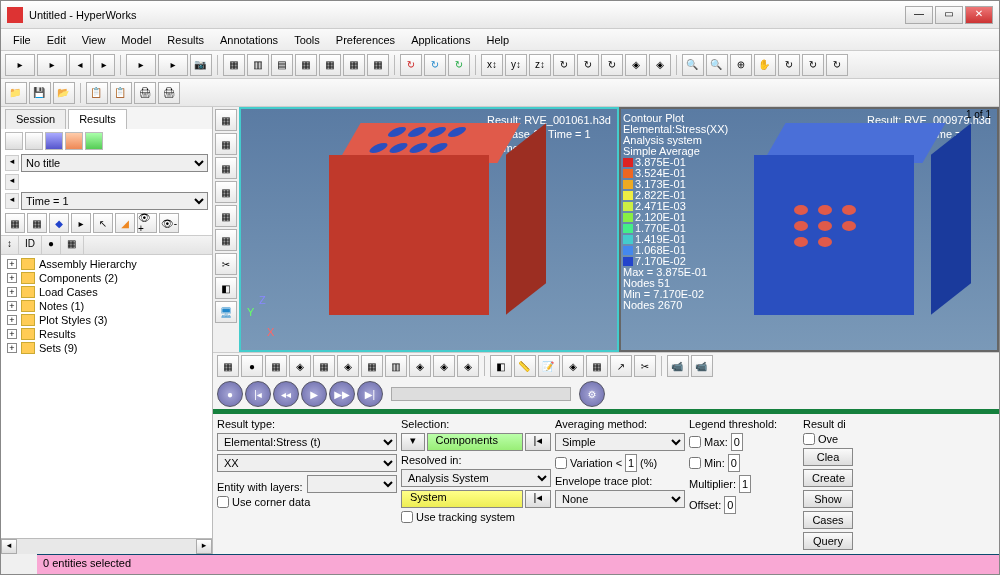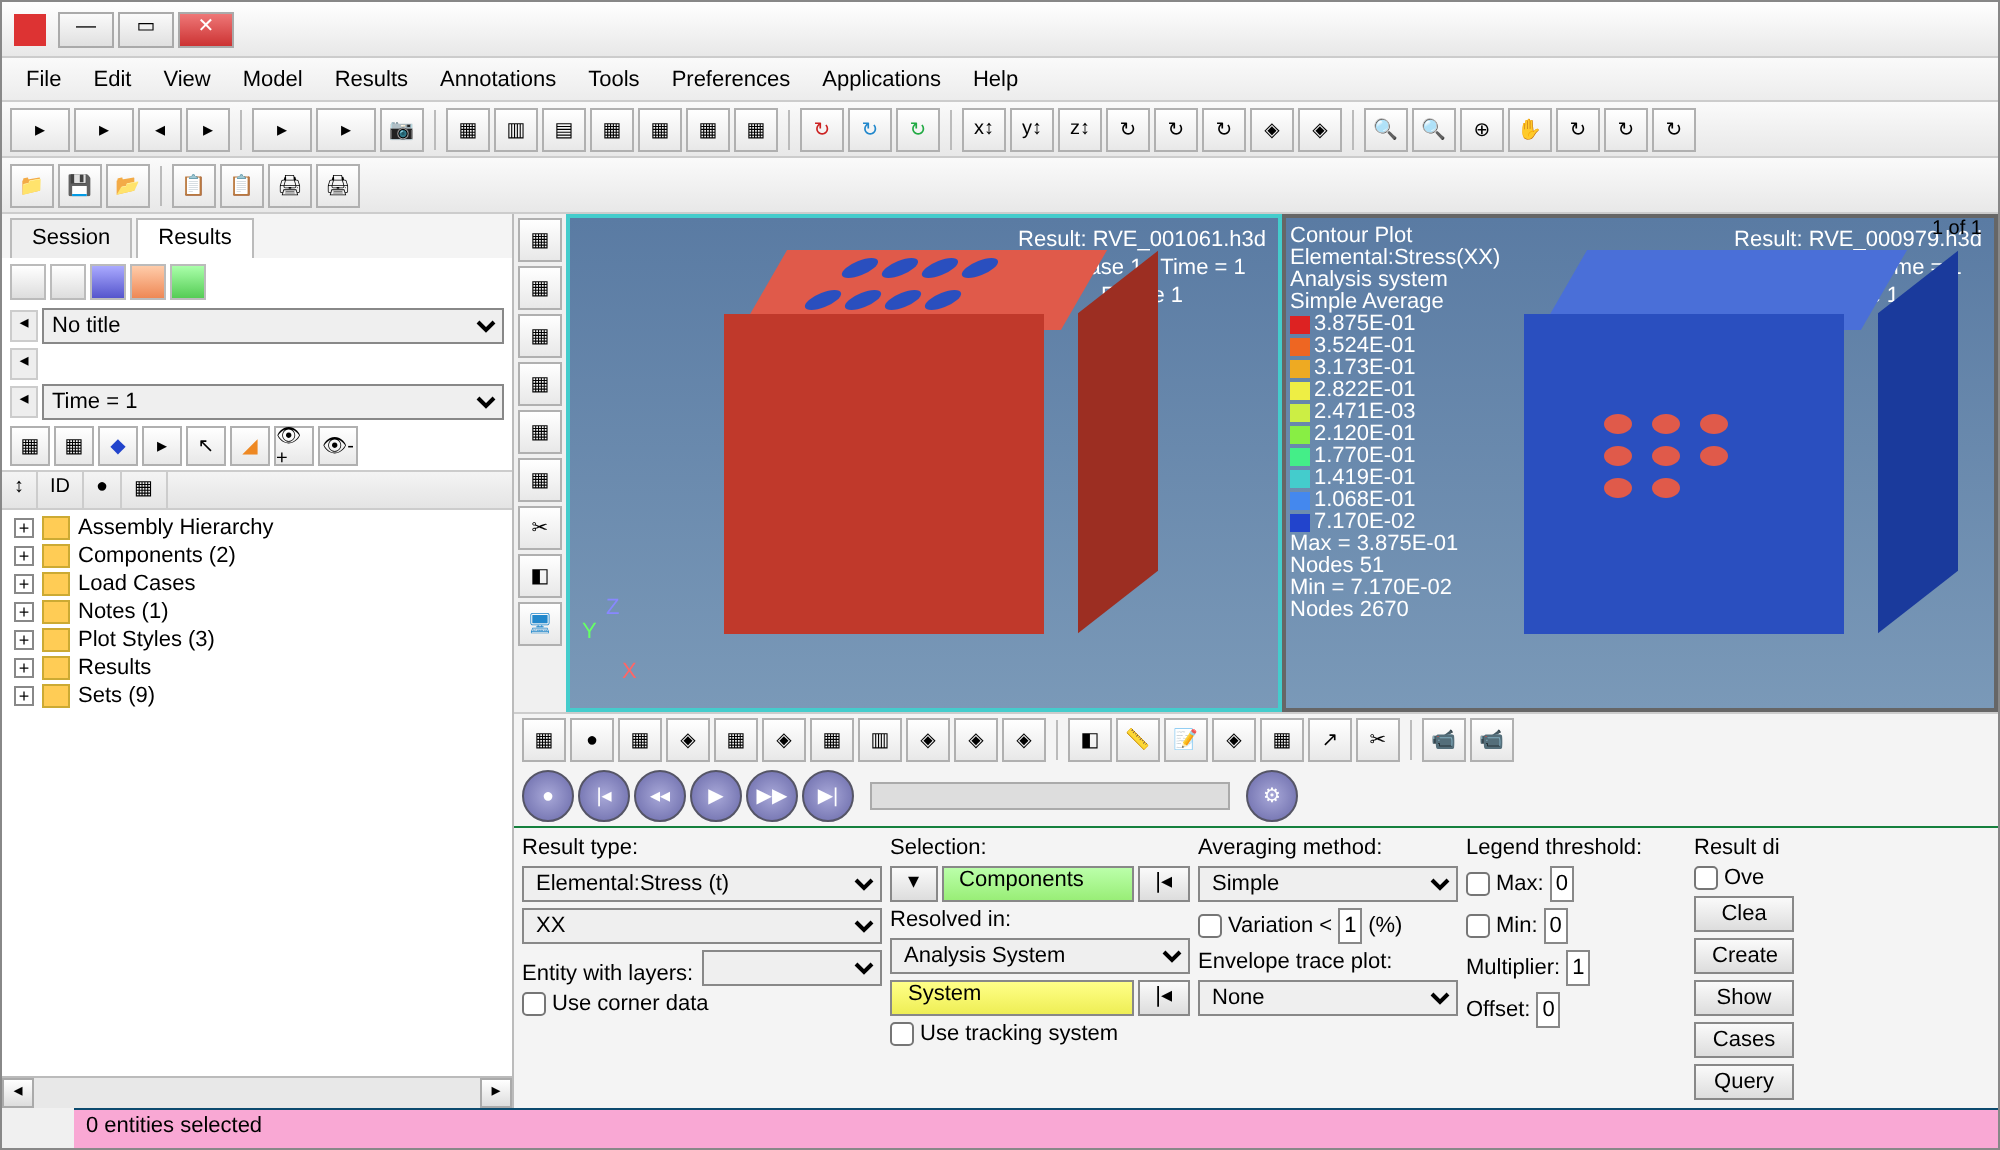--- a/index.html
+++ b/index.html
@@ -11,21 +11,21 @@
 .winbtns { display: flex; gap: 2px; }
 .winbtn { width: 28px; height: 18px; border: 1px solid #aaa; background: linear-gradient(#fafafa,#e0e0e0); text-align: center; line-height: 14px; font-size: 10px; }
 .winbtn.close { background: linear-gradient(#e77,#c33); color: #fff; }
 .menubar { height: 22px; background: linear-gradient(#fafafa,#ececec); display: flex; align-items: center; padding: 0 4px; border-bottom: 1px solid #ccc; }
 .menubar span { padding: 3px 8px; cursor: default; }
 .toolbar { height: 28px; background: linear-gradient(#fafafa,#e8e8e8); display: flex; align-items: center; padding: 2px 4px; border-bottom: 1px solid #ccc; gap: 2px; }
 .tbtn { width: 22px; height: 22px; border: 1px solid #b0b0b0; background: linear-gradient(#fff,#e8e8e8); display: inline-flex; align-items: center; justify-content: center; font-size: 10px; }
 .tbtn.wide { width: 30px; }
 .sep { width: 1px; height: 20px; background: #bbb; margin: 0 3px; }
 .main { flex: 1; display: flex; overflow: hidden; }
-.sidebar { width: 256px; background: #fff; border-right: 1px solid #bbb; display: flex; flex-direction: column; }
+.sidebar { width: 212px; background: #fff; border-right: 1px solid #bbb; display: flex; flex-direction: column; }
 .sidetabs { height: 22px; display: flex; padding: 2px 4px 0; background: #f4f4f4; }
 .sidetab { padding: 3px 10px; border: 1px solid #bbb; border-bottom: none; background: #eee; margin-right: 2px; font-size: 11px; }
 .sidetab.active { background: #fff; }
 .sideicons { padding: 3px 4px; display: flex; gap: 2px; }
 .sideicon { width: 18px; height: 18px; border: 1px solid #bbb; background: linear-gradient(#fff,#ddd); }
 .sideicon.g { background: linear-gradient(#afa,#5c5); }
 .sideicon.b { background: linear-gradient(#aaf,#55c); }
 .sideicon.o { background: linear-gradient(#fca,#e85); }
 .fieldrow { display: flex; align-items: center; padding: 1px 4px; gap: 2px; }
 .fieldrow .lbl { width: 14px; height: 16px; background: #eee; border: 1px solid #ccc; font-size: 9px; text-align: center; }
@@ -38,21 +38,21 @@
 .treeitem { display: flex; align-items: center; padding: 1px 4px; gap: 4px; }
 .treeexp { width: 10px; height: 10px; border: 1px solid #888; text-align: center; line-height: 8px; font-size: 9px; }
 .treeicon { width: 14px; height: 12px; background: #fc5; border: 1px solid #ca3; }
 .statusbar { height: 20px; border-top: 1px solid #0c4a6e; padding: 2px 6px; background: #f9a8d4; margin-left: 36px; }
 .content { flex: 1; display: flex; flex-direction: column; position: relative; }
 .pgcount { position: absolute; top: 2px; right: 8px; font-size: 10px; z-index: 5; }
 .vtoolbar { width: 26px; background: #f0f0f0; display: flex; flex-direction: column; gap: 2px; padding: 2px; }
 .vtoolbar .tbtn { width: 22px; height: 22px; }
 .viewport { flex: 1; background: linear-gradient(#5a7ba3,#7a99b8); position: relative; border: 2px solid #4cc; }
 .viewport.right { border-color: #666; }
-.vpheader { position: absolute; top: 4px; right: 6px; text-align: center; color: #fff; font-size: 11px; }
+.vpheader { position: absolute; top: 4px; right: 6px; text-align: left; color: #fff; font-size: 11px; }
 .vpheader div { line-height: 14px; }
 .cube { position: absolute; width: 200px; height: 200px; left: 50%; top: 48%; transform: translate(-50%,-50%); }
 .cubeface { position: absolute; }
 .cubefront { width: 160px; height: 160px; background: #c0392b; top: 30px; left: 0; }
 .cubefront.blue { background: #2a4fbf; }
 .cubetop { width: 160px; height: 40px; background: #e05a4a; top: -2px; left: 20px; transform: skewX(-30deg); }
 .cubetop.blue { background: #4a6fd8; }
 .cubeside { width: 40px; height: 160px; background: #9c2e22; top: 14px; right: -17px; transform: skewY(-38deg); }
 .cubeside.blue { background: #1a3a9c; }
 .dots { position: absolute; top: 4px; left: 30px; display: grid; grid-template-columns: repeat(4,14px); gap: 6px; transform: skewX(-30deg); }
@@ -63,40 +63,41 @@
 .legend-color { width: 10px; height: 9px; margin-right: 2px; }
 .axis { position: absolute; bottom: 12px; left: 6px; font-size: 9px; color: #fff; }
 .axis .y { color: #6f6; position: absolute; bottom: 20px; left:0px; }
 .axis .x { color: #f66; position: absolute; bottom: 0; left: 20px; }
 .axis .z { color: #88f; position: absolute; bottom: 32px; left: 12px; }
 .viewrow { display: flex; height: 320px; }
 .toolrow { height: 28px; background: #f4f4f4; border-top: 1px solid #ccc; display: flex; align-items: center; padding: 2px 4px; gap: 2px; }
 .playrow { height: 30px; background: #f4f4f4; display: flex; align-items: center; padding: 2px 4px; gap: 2px; }
 .playbtn { width: 26px; height: 26px; border-radius: 50%; background: radial-gradient(#a8a8d8,#6868a8); border: 1px solid #556; display: flex; align-items: center; justify-content: center; color: #fff; font-size: 10px; }
 .slider { flex: 1; height: 14px; background: #ddd; border: 1px solid #aaa; margin: 0 6px; max-width: 180px; }
-.bottompane { flex: 1; background: #f4f4f4; border-top: 1px solid #15803d; display: flex; padding: 4px; gap: 4px; }
+.bottompane { flex: 1; background: #f4f4f4; border-top: 5px solid #15803d; display: flex; padding: 4px; gap: 4px; }
 .bpgroup { display: flex; flex-direction: column; gap: 3px; }
 .bpgroup label { font-size: 11px; }
 .bpgroup select, .bpgroup input[type=text] { height: 18px; border: 1px solid #888; font-size: 11px; padding: 0 2px; }
 .btn { height: 18px; border: 1px solid #888; background: linear-gradient(#fafafa,#ddd); padding: 0 8px; font-size: 11px; }
 .btn.green { background: linear-gradient(#bfa,#9e7); }
 .btn.yellow { background: linear-gradient(#ff8,#ee5); }
 .chk { display: flex; align-items: center; gap: 3px; font-size: 11px; }
 .chk input { width: 12px; height: 12px; }
 .numfield { width: 40px; text-align: right; }
 .scrollh { height: 16px; background: #e8e8e8; border-top: 1px solid #bbb; display:flex; }
 .scrollh .arrow { width:16px; border:1px solid #aaa; background:linear-gradient(#fff,#ddd); text-align:center; font-size:9px; }
 .scrollh .track { flex:1; }
 </style>
 </head>
 <body>
 
 <div class="window">
   <div class="titlebar">
     <div class="titlebar-icon"></div>
+    <div class="titlebar-text">Untitled - HyperWorks</div>
     <div class="winbtns">
       <div class="winbtn">—</div>
       <div class="winbtn">▭</div>
       <div class="winbtn close">✕</div>
     </div>
   </div>
 
   <div class="menubar">
     <span>File</span>
     <span>Edit</span>

